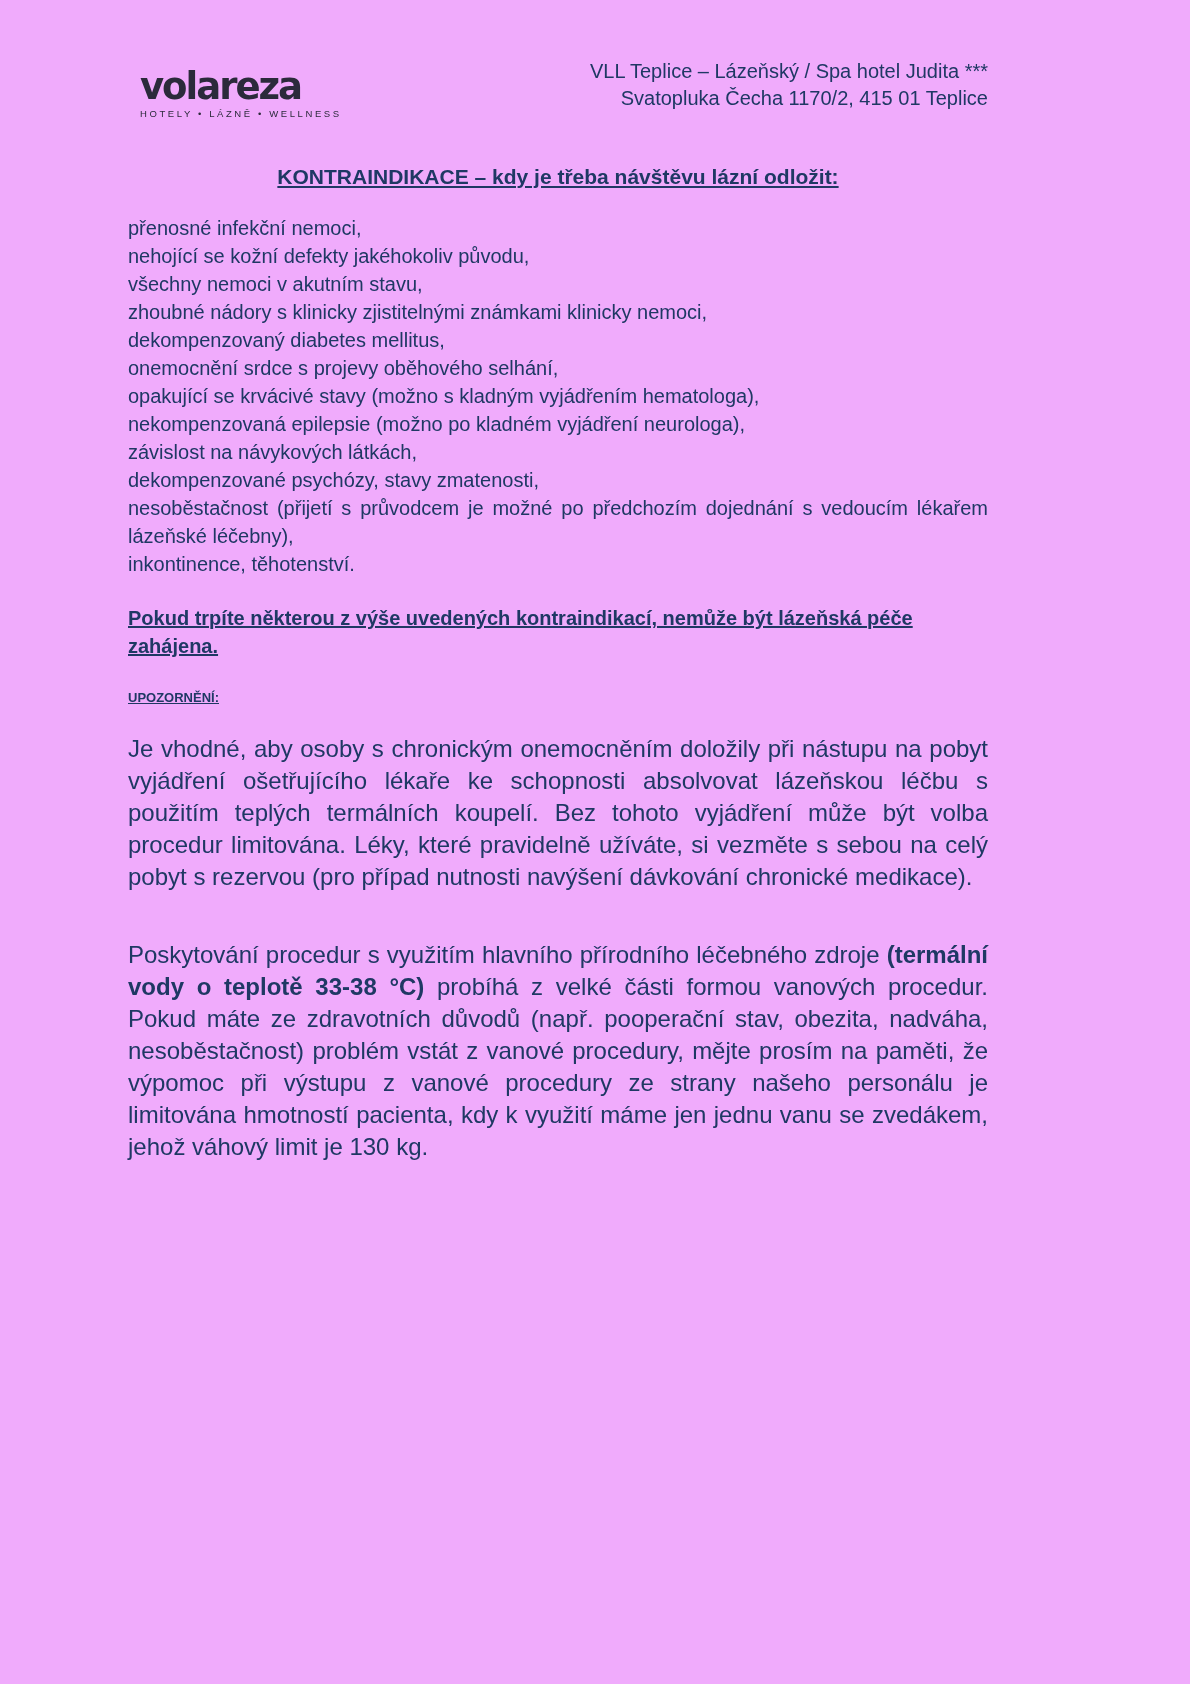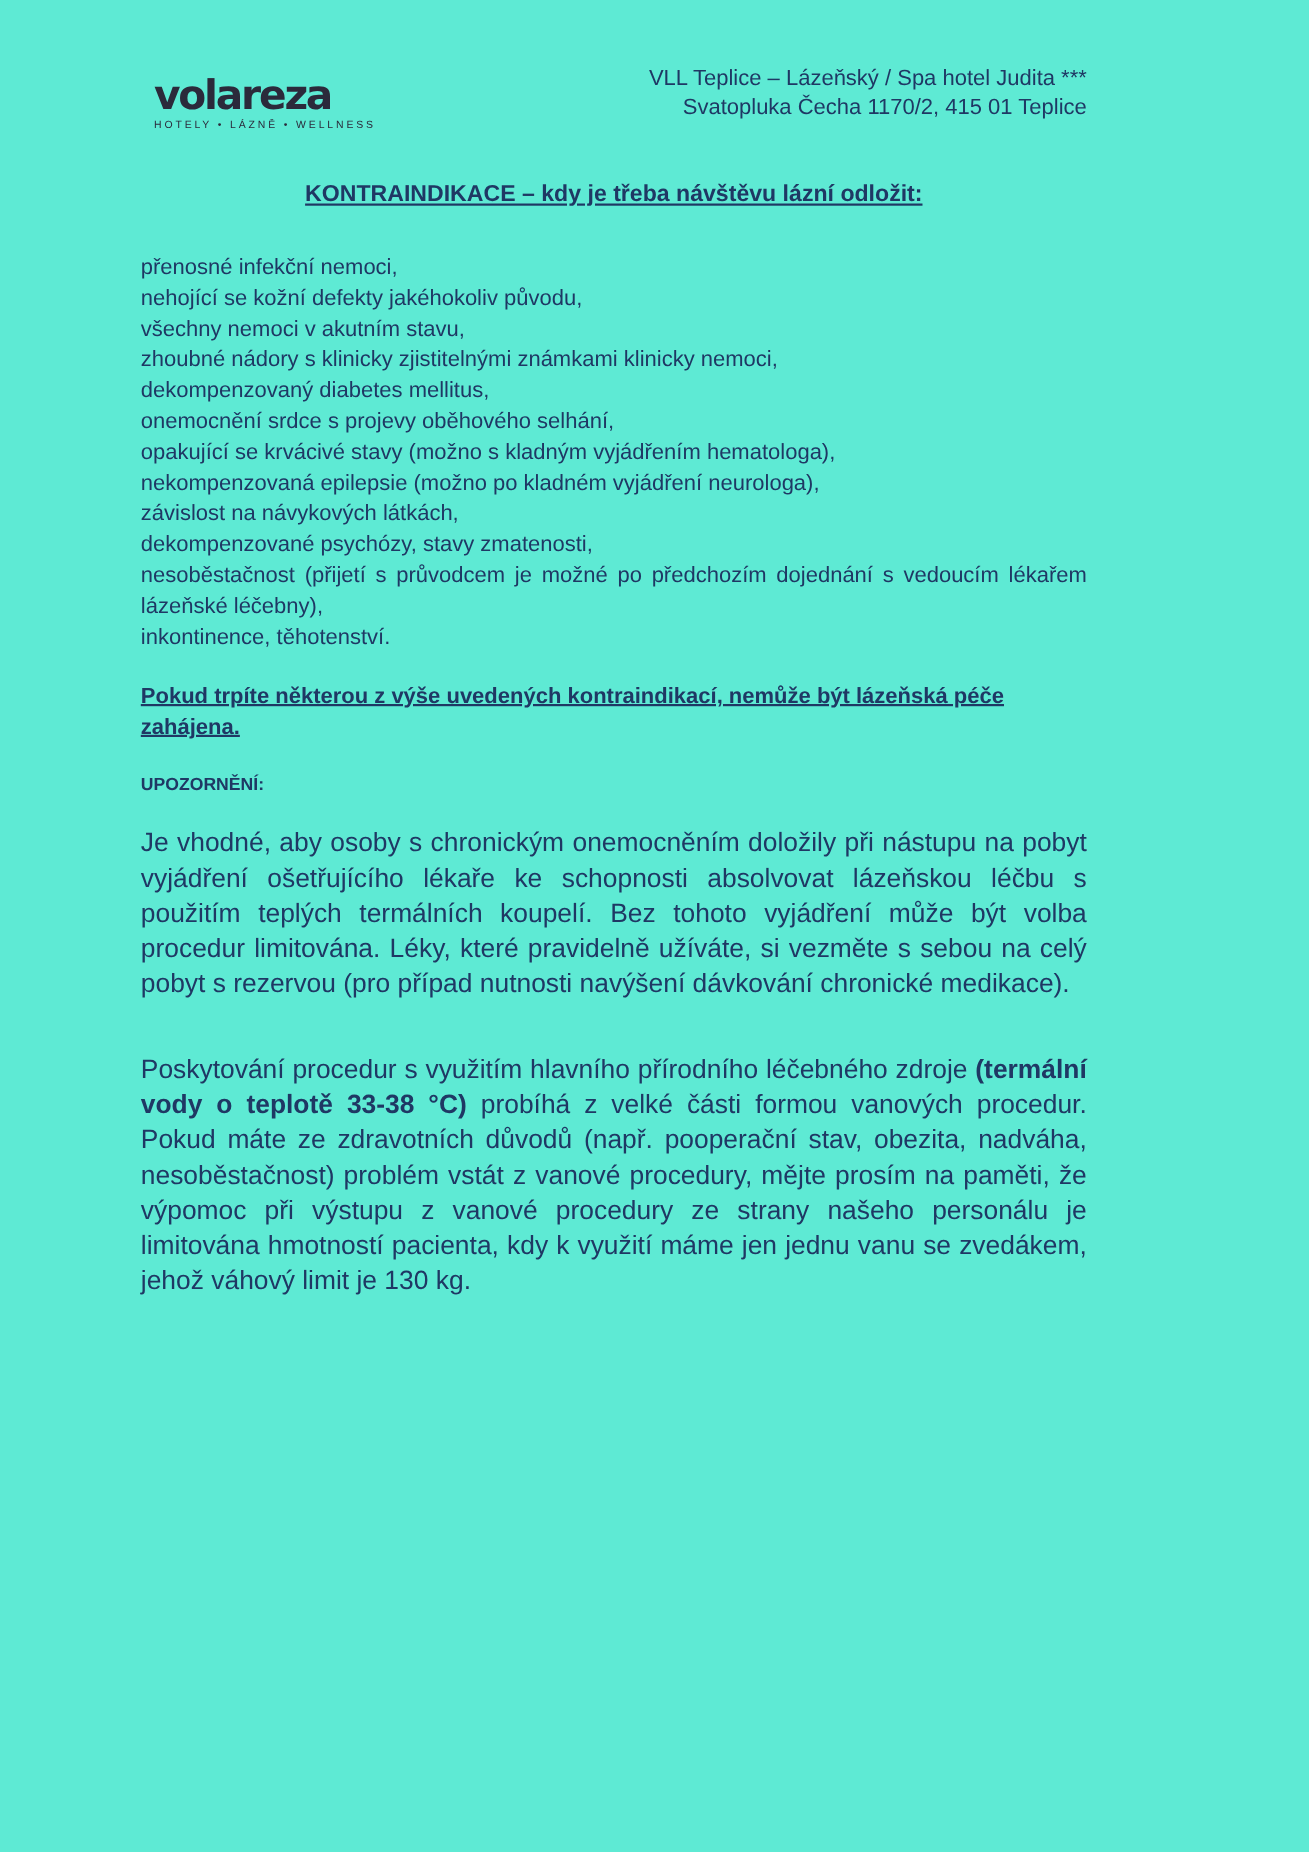--- a/index.html
+++ b/index.html
@@ -1,20 +1,20 @@
 <!DOCTYPE html>
 <html lang="cs"><head>
 <meta charset="utf-8">
 <style>
   html, body { margin: 0; padding: 0; background: #ffffff; }
   .page {
     position: relative;
     width: 1190px;
     height: 1684px;
-    background: #5eead4;
+    background: #f0abfc;
     font-family: "Liberation Sans", sans-serif;
     color: #1F3864;
     box-sizing: border-box;
     padding: 58px 202px 0 128px;
     overflow: hidden;
   }
   
   .header {
     display: flex;
     justify-content: space-between;
@@ -45,38 +45,39 @@
   
   .title {
     margin: 46px 0 0 0;
     font-size: 21px;
     font-weight: bold;
     text-decoration: underline;
     color: #1F3864;
     text-align: center;
   }
   .contra-list {
-    margin-top: 40px;
+    margin-top: 25px;
     font-size: 20px;
     line-height: 28px;
     text-align: justify;
   }
   .contra-item { min-height: 28px; }
   .contra-item:last-child { text-align: left; }
   .warning-line {
     margin-top: 26px;
     font-size: 20px;
     font-weight: bold;
     line-height: 28px;
     text-decoration: underline;
   }
   .notice-heading {
     margin-top: 30px;
-    font-size: 16px;
+    font-size: 13px;
     font-weight: bold;
+    text-decoration: underline;
   }
   .para {
     margin-top: 28px;
     font-size: 24px;
     line-height: 32px;
     text-align: justify;
   }
   .para.second { margin-top: 46px; }
   .para .inline-bold { font-weight: bold; }
 </style>

